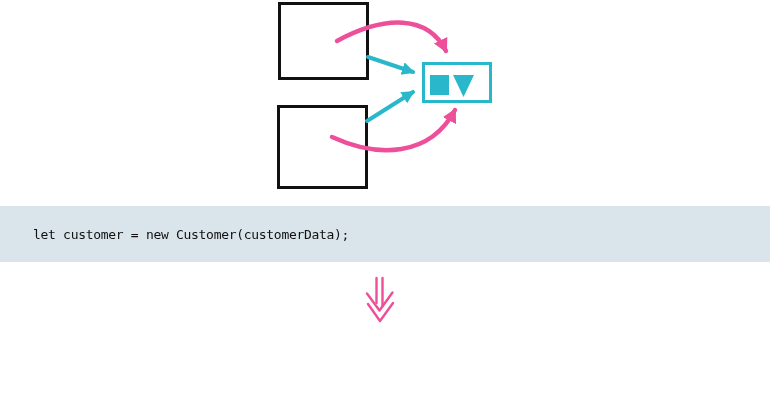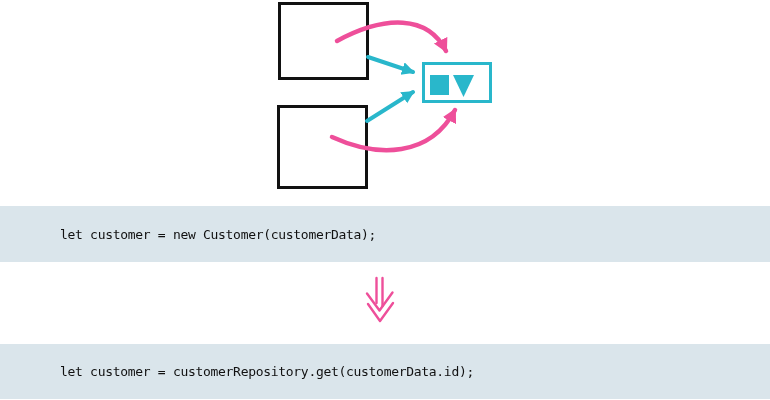--- a/index.html
+++ b/index.html
@@ -47,21 +47,21 @@
     position: absolute;
     left: 0;
     width: 770px;
     background: var(--code_bg, #dae5eb);
     display: flex;
     align-items: center;
   }
   #code-bar-before { top: 206px; height: 56px; }
   #code-bar-after  { top: 344px; height: 55px; }
   .code-text {
-    margin-left: 60px;
+    margin-left: 33px;
     font-size: 13px;
     letter-spacing: -0.3px;
     color: var(--ink, #111111);
     white-space: pre;
   }
   #transform-arrow {
     position: absolute;
     left: 361px;
     top: 275px;
   }
@@ -106,17 +106,14 @@
     <span class="code-text">let customer = new Customer(customerData);</span>
   </div>
 
   <svg id="transform-arrow" width="38" height="52" viewBox="0 0 38 52" xmlns="http://www.w3.org/2000/svg">
     <path class="double-arrow-stroke" d="M15.5,3 V28"></path>
     <path class="double-arrow-stroke" d="M21.5,3 V31"></path>
     <path class="double-arrow-stroke" d="M6,18.5 L18.5,35.5 L31.5,17.5"></path>
     <path class="double-arrow-stroke" d="M7,29 L19,46 L32,28"></path>
   </svg>
 
-  <div class="code-bar" id="code-bar-after">
-    <span class="code-text">let customer = customerRepository.get(customerData.id);</span>
-  </div>
 
 </div>
 
 </body></html>

